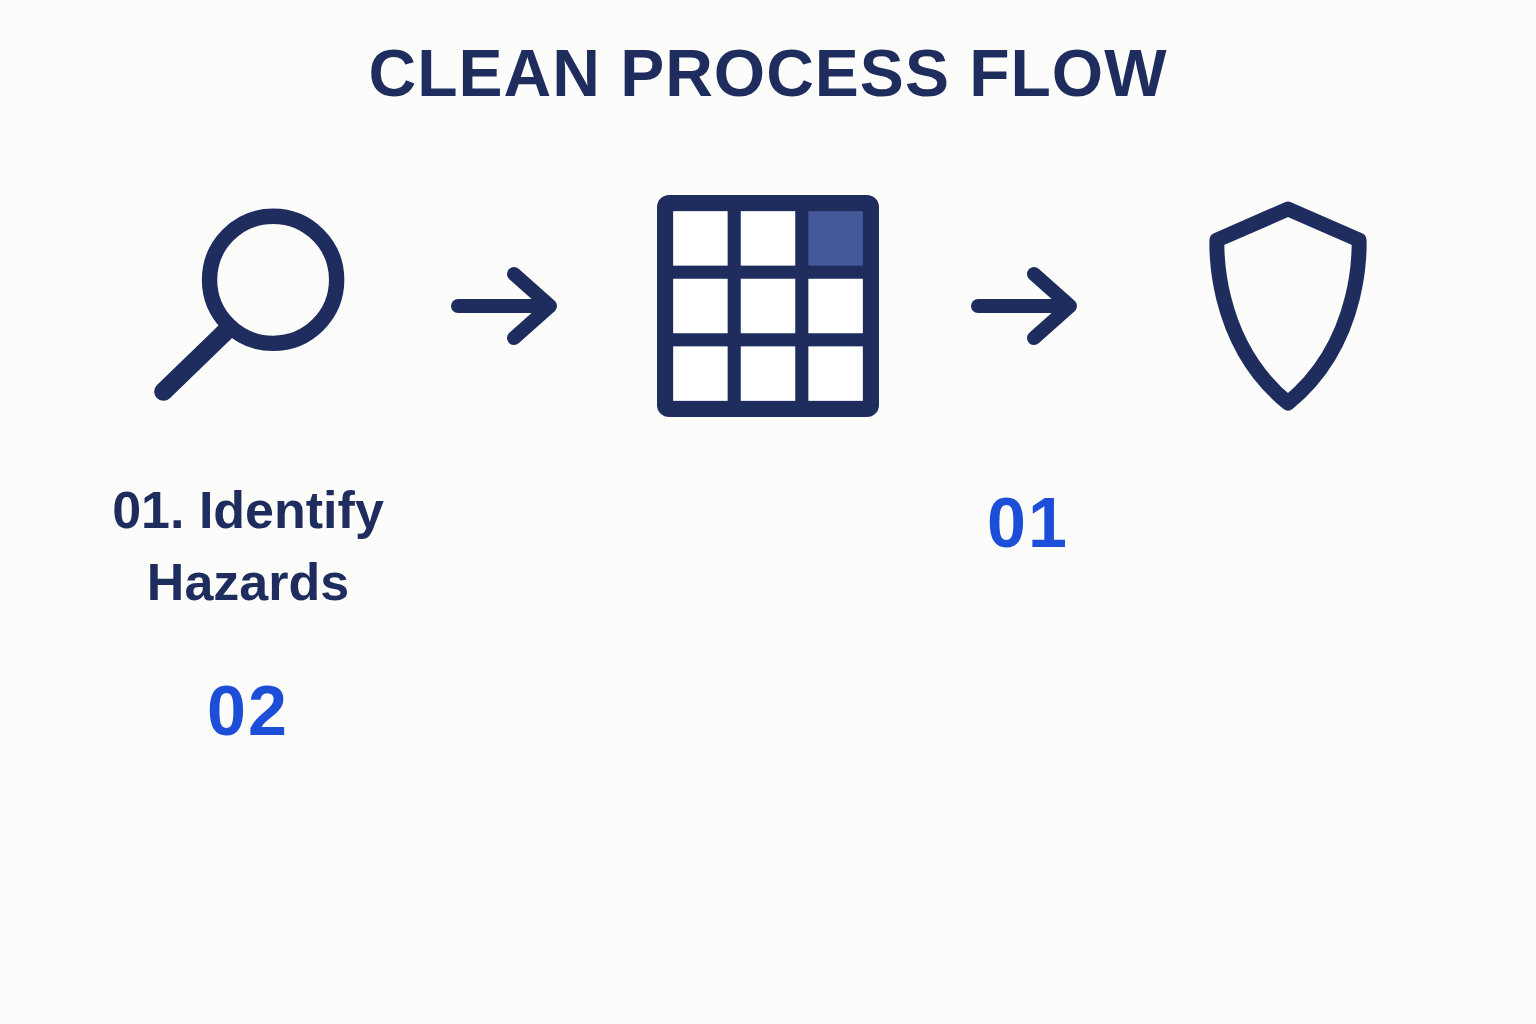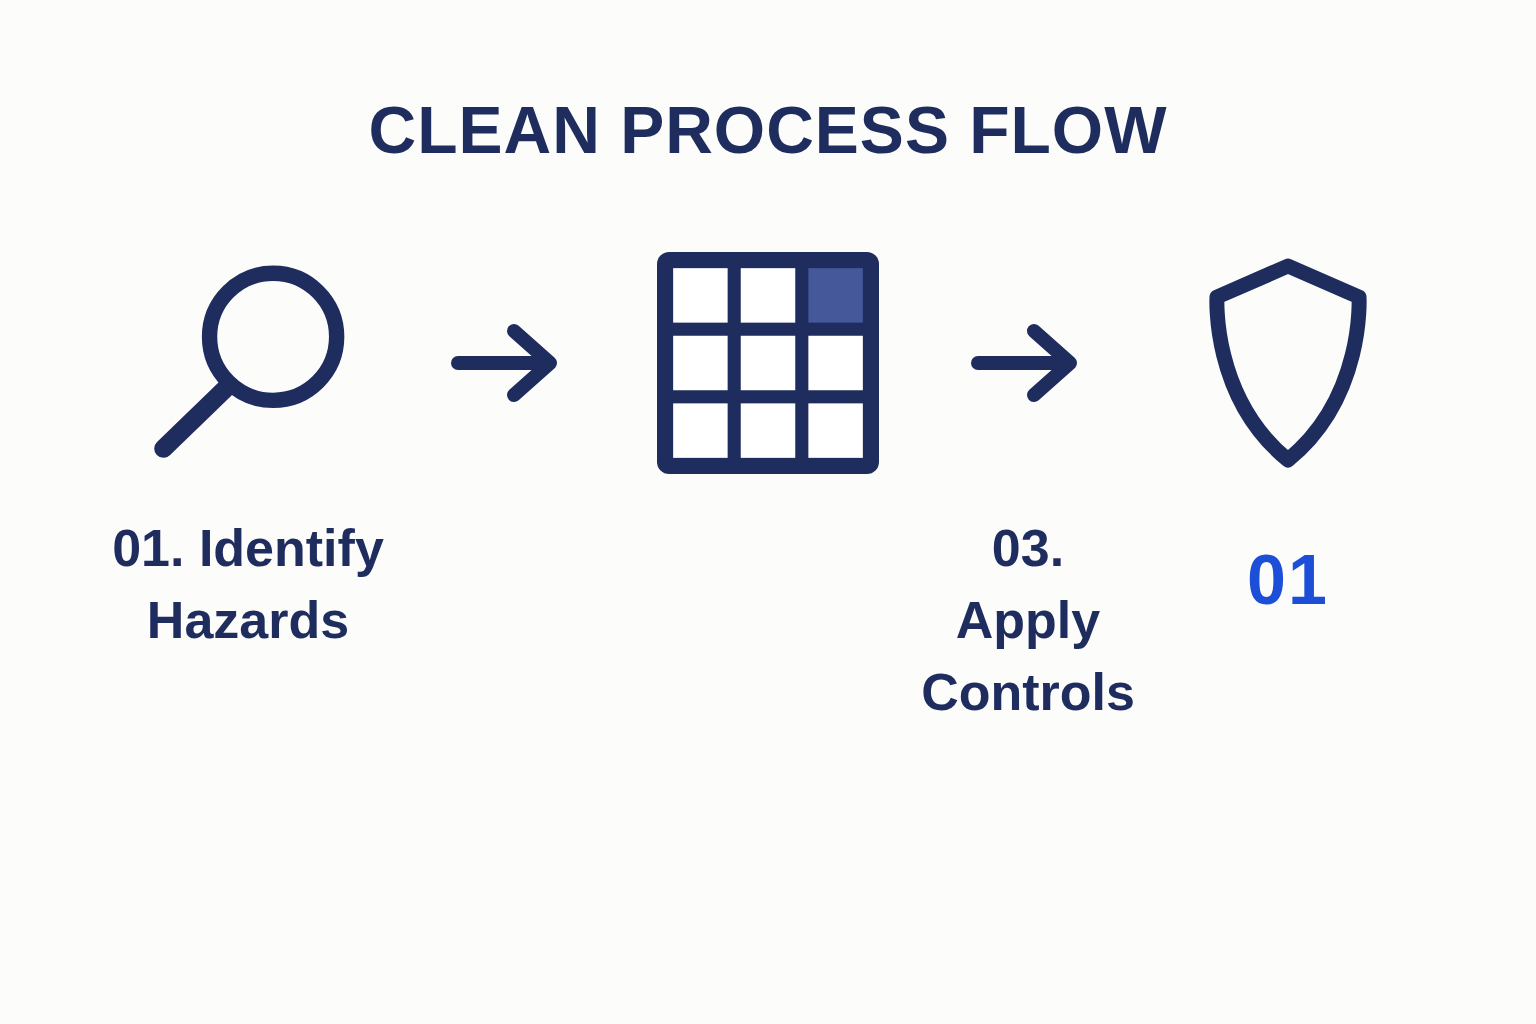--- a/index.html
+++ b/index.html
@@ -8,21 +8,21 @@
     background: #fcfcfb;
     font-family: "Liberation Sans", sans-serif;
     overflow: hidden;
   }
   .canvas {
     position: relative;
     width: 1536px; height: 1024px;
     color: #1e2c5e;
   }
   .title {
-    margin-top: 92px;
+    margin-top: 35px;
     text-align: center;
     font-size: 66px;
     font-weight: bold;
     letter-spacing: 1px;
     color: #1e2c5e;
   }
   .flow {
     margin-top: 70px;
     display: grid;
     grid-template-columns: 380px 140px 380px 140px 380px;
@@ -35,21 +35,21 @@
     align-items: center;
     justify-content: center;
   }
   .arrow-cell {
     height: 250px;
     display: flex;
     align-items: center;
     justify-content: center;
   }
   .label-cell {
-    margin-top: 25px;
+    margin-top: 44px;
     display: flex;
     justify-content: center;
   }
   .step-label {
     max-width: 345px;
     text-align: center;
     font-size: 52px;
     font-weight: bold;
     line-height: 1.38;
     color: #1e2c5e;
@@ -125,24 +125,24 @@
           <path d="M100 12 L171 43 C171 43 177 143 100 206 C23 143 29 43 29 43 Z" stroke="#1e2c5e" stroke-width="15" stroke-linejoin="round" stroke-linecap="round"></path>
         </svg>
       </span>
     </div>
 
     <div class="label-cell">
       <div class="step-label">01. Identify Hazards</div>
     </div>
     <div></div>
     <div></div>
-    <div class="label-cell">
-      <div class="step-label">03. Apply Controls</div>
-    </div>
 
     <div class="number-cell">
       <span class="step-number">01</span>
     </div>
     <div></div>
+    <div class="number-cell">
+      <span class="step-number">02</span>
+    </div>
     <div></div>
 
   </div>
 </div>
 
 </body></html>

